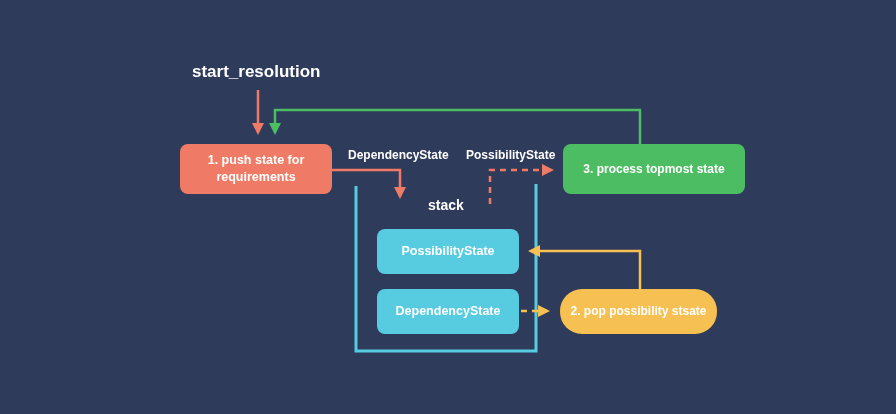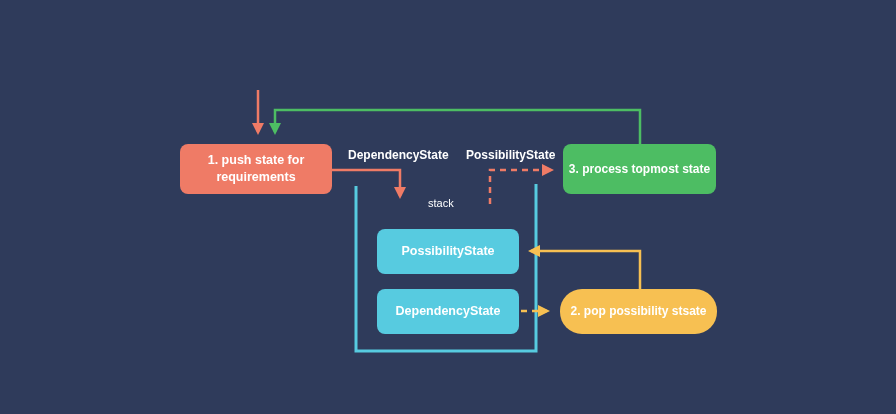--- a/index.html
+++ b/index.html
@@ -67,22 +67,22 @@
     color: var(--color-text);
     font-weight: bold;
     font-size: 17px;
     white-space: nowrap;
   }
   .stack-label {
     position: absolute;
     left: 428px;
     top: 197px;
     color: var(--color-text);
-    font-weight: normal;
-    font-size: 11px;
+    font-weight: bold;
+    font-size: 14px;
   }
 </style>
 </head>
 <body>
 
 <div class="canvas">
 
   <svg class="wires" viewBox="0 0 896 414" xmlns="http://www.w3.org/2000/svg" aria-hidden="true">
     <defs>
       <marker id="arrow-salmon" markerUnits="userSpaceOnUse" markerWidth="12" markerHeight="12" refX="9" refY="6" orient="auto">
@@ -104,24 +104,25 @@
 
     <path class="line stroke-salmon" d="M332,170 L400,170 L400,196" marker-end="url(#arrow-salmon)"></path>
 
     <path class="line dashed stroke-salmon" d="M490,204 L490,170 L551,170" marker-end="url(#arrow-salmon)"></path>
 
     <path class="line stroke-yellow" d="M640,289 L640,251 L531,251" marker-end="url(#arrow-yellow)"></path>
 
     <path class="line dashed stroke-yellow" d="M521,311 L547,311" marker-end="url(#arrow-yellow)"></path>
   </svg>
 
+  <div class="title-label">start_resolution</div>
 
   <div class="node salmon" style="left:180px; top:144px; width:152px; height:50px;">1. push state for requirements</div>
 
-  <div class="node green" style="left:563px; top:144px; width:153px; height:50px;">3. process topmost state</div>
+  <div class="node green" style="left:563px; top:144px; width:182px; height:50px;">3. process topmost state</div>
 
   <div class="edge-label" style="left:348px; top:148px;">DependencyState</div>
 
   <div class="edge-label" style="left:466px; top:148px;">PossibilityState</div>
 
   <div class="stack-label">stack</div>
 
   <div class="node cyan" style="left:377px; top:229px; width:142px; height:45px;">PossibilityState</div>
 
   <div class="node cyan" style="left:377px; top:289px; width:142px; height:45px;">DependencyState</div>

